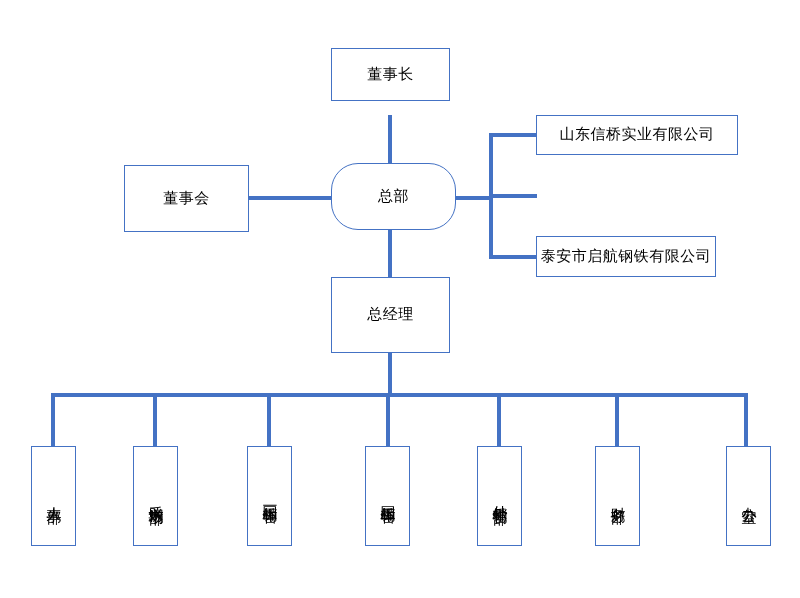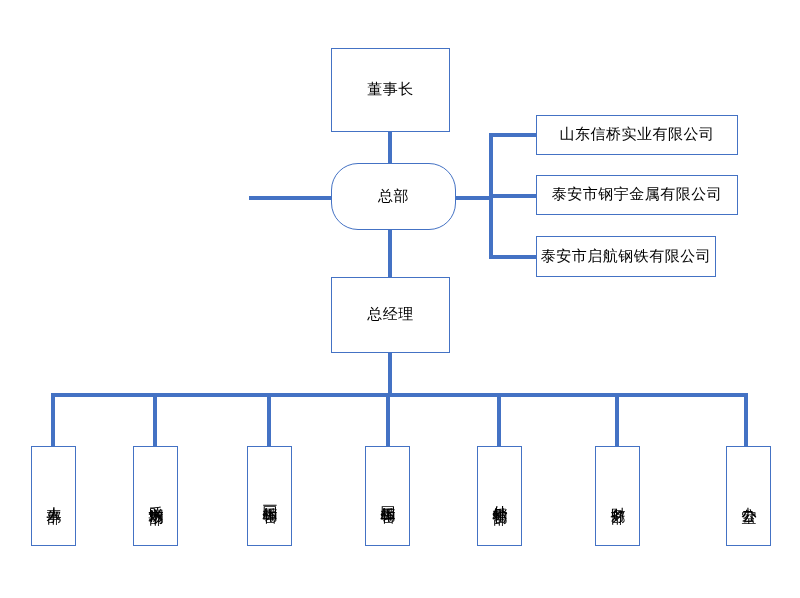--- a/index.html
+++ b/index.html
@@ -80,38 +80,38 @@
   <div class="conn h" style="left:51px; top:393px; width:697px;"></div>
 
   <div class="conn v" style="left:51px; top:393px; height:54px;"></div>
   <div class="conn v" style="left:153px; top:393px; height:54px;"></div>
   <div class="conn v" style="left:267px; top:393px; height:54px;"></div>
   <div class="conn v" style="left:386px; top:393px; height:54px;"></div>
   <div class="conn v" style="left:497px; top:393px; height:54px;"></div>
   <div class="conn v" style="left:615px; top:393px; height:54px;"></div>
   <div class="conn v" style="left:744px; top:393px; height:54px;"></div>
 
-  <div class="node horiz" style="left:331px; top:48px; width:119px; height:84px;">
+  <div class="node horiz" style="left:331px; top:48px; width:119px; height:53px;">
     <span class="node-label">董事长</span>
   </div>
 
+  <div class="node horiz" style="left:124px; top:165px; width:125px; height:67px;">
+    <span class="node-label">董事会</span>
+  </div>
 
   <div class="node horiz" style="left:331px; top:163px; width:125px; height:67px;border-radius:27px;">
     <span class="node-label">总部</span>
   </div>
 
   <div class="node horiz" style="left:331px; top:277px; width:119px; height:76px;">
     <span class="node-label">总经理</span>
   </div>
 
   <div class="node horiz" style="left:536px; top:115px; width:202px; height:40px;justify-content:center;">
     <span class="node-label">山东信桥实业有限公司</span>
-  </div>
-  <div class="node horiz" style="left:536px; top:175px; width:202px; height:40px;">
-    <span class="node-label">泰安市钢宇金属有限公司</span>
   </div>
   <div class="node horiz" style="left:536px; top:236px; width:180px; height:41px;">
     <span class="node-label">泰安市启航钢铁有限公司</span>
   </div>
 
   <div class="node vert" style="left:31px; top:446px; width:45px; height:100px;">
     <span class="node-label">人事部</span>
   </div>
   <div class="node vert" style="left:133px; top:446px; width:45px; height:100px;">
     <span class="node-label">采购市场部</span>

